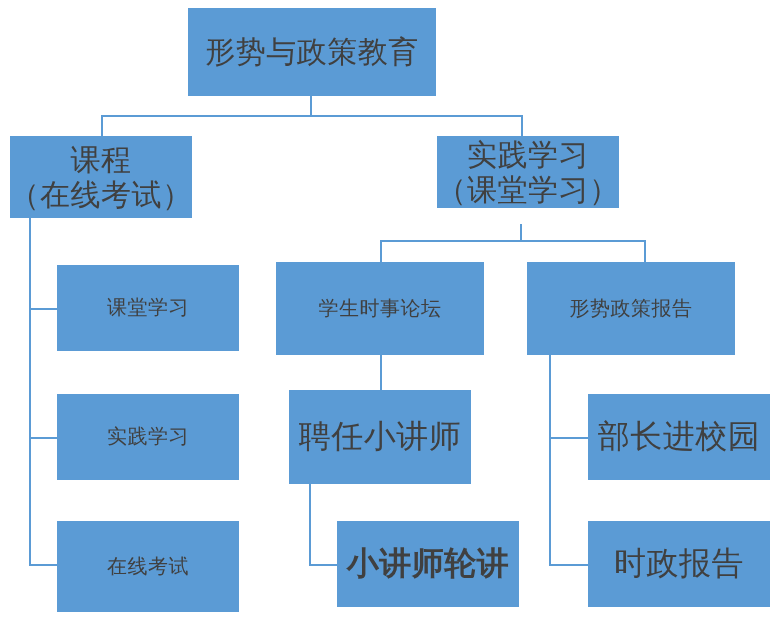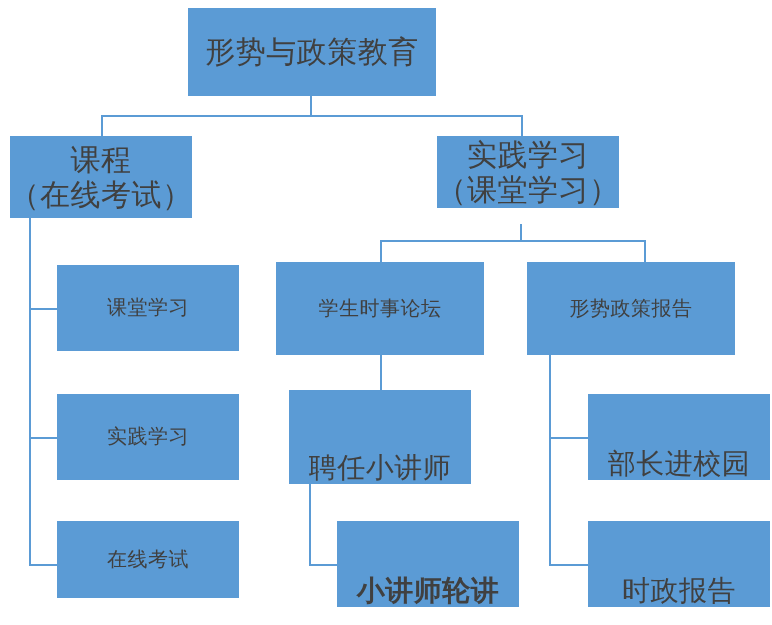--- a/index.html
+++ b/index.html
@@ -29,21 +29,21 @@
     letter-spacing: 0.5px;
     z-index: 2;
   }
   .node .line {
     display: block;
     white-space: nowrap;
   }
   .t-root   { font-size: 30px; }
   .t-level2 { font-size: 30px; }
   .t-level3 { font-size: 20px; }
-  .t-level4 { font-size: 28px; justify-content: flex-end; }
+  .t-level4 { font-size: 32px; }
 
   .conn {
     position: absolute;
     background: #5B9BD5;
     z-index: 1;
   }
   .conn.h { height: 2px; }
   .conn.v { width: 2px; }
 </style>
 </head>
@@ -90,21 +90,21 @@
   </div>
 
   <div class="node t-level3" style="left:57px; top:265px; width:182px; height:86px;">
     <span class="line">课堂学习</span>
   </div>
 
   <div class="node t-level3" style="left:57px; top:394px; width:182px; height:86px;">
     <span class="line">实践学习</span>
   </div>
 
-  <div class="node t-level3" style="left:57px; top:521px; width:182px; height:77px;">
+  <div class="node t-level3" style="left:57px; top:521px; width:182px; height:91px;">
     <span class="line">在线考试</span>
   </div>
 
   <div class="node t-level3" style="left:276px; top:262px; width:208px; height:93px;">
     <span class="line">学生时事论坛</span>
   </div>
 
   <div class="node t-level4" style="left:289px; top:390px; width:182px; height:94px;">
     <span class="line">聘任小讲师</span>
   </div>

